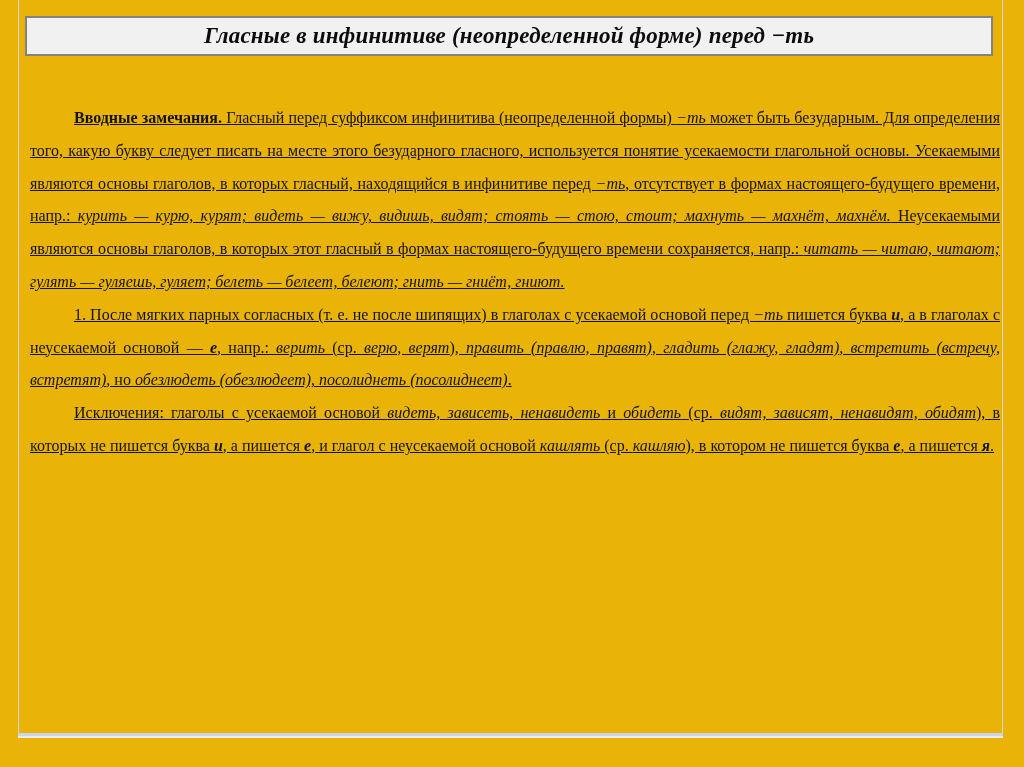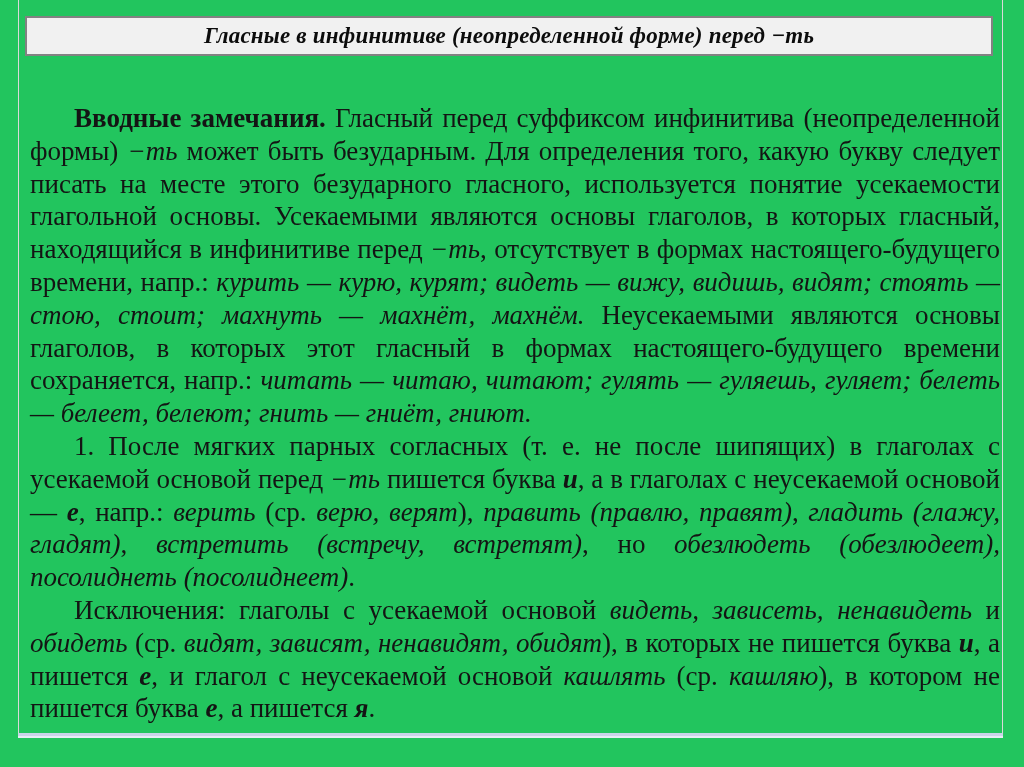--- a/index.html
+++ b/index.html
@@ -6,21 +6,21 @@
   body{
     width:1024px;height:767px;
     background:#ffffff;
     font-family:"Liberation Serif","DejaVu Serif",serif;
     color:#111;
     overflow:hidden;
     position:relative;
   }
   .slide{
     position:absolute;inset:0;
-    background:#22c55e;
+    background:#eab308;
   }
   .frame-line-left{
     position:absolute;left:18px;top:0;width:1px;height:735px;
     background:#d9d9d9;
   }
   .frame-line-right{
     position:absolute;left:1002px;top:0;width:1px;height:735px;
     background:#d9d9d9;
   }
   .frame-line-bottom{
@@ -37,24 +37,25 @@
   }
   .title-text{
     font-weight:bold;font-style:italic;
     font-size:23px;
     letter-spacing:0.2px;
     color:#0c0c0c;
     white-space:nowrap;
   }
   .body-text{
     position:absolute;left:30px;top:102px;width:970px;
-    font-size:27px;
+    font-size:16px;
     line-height:32.8px;
     text-align:justify;
     color:#141414;
+    text-decoration:underline;
   }
   .para{margin:0;text-indent:44px;}
   .rn{font-style:normal;font-weight:normal;}
   .rb{font-weight:bold;}
   .ri{font-style:italic;}
   .rbi{font-weight:bold;font-style:italic;}
 </style>
 </head>
 <body>
 

